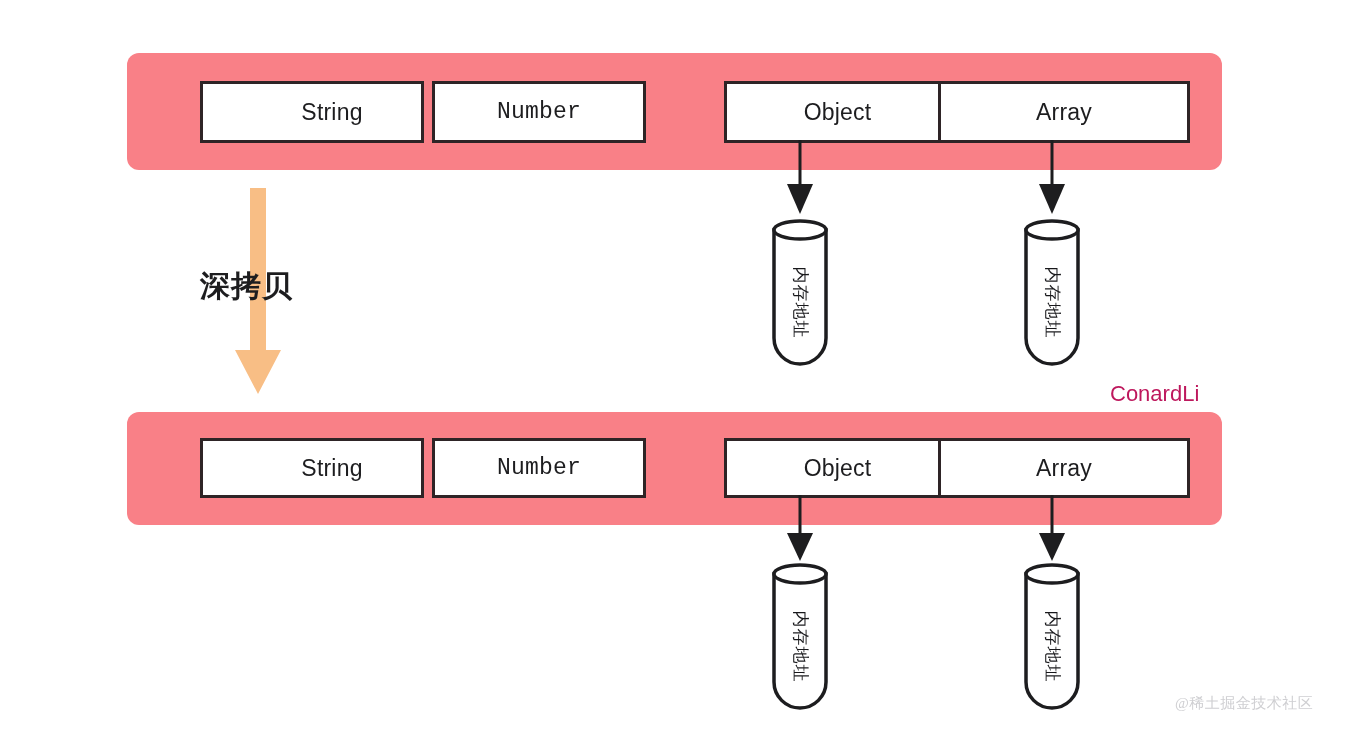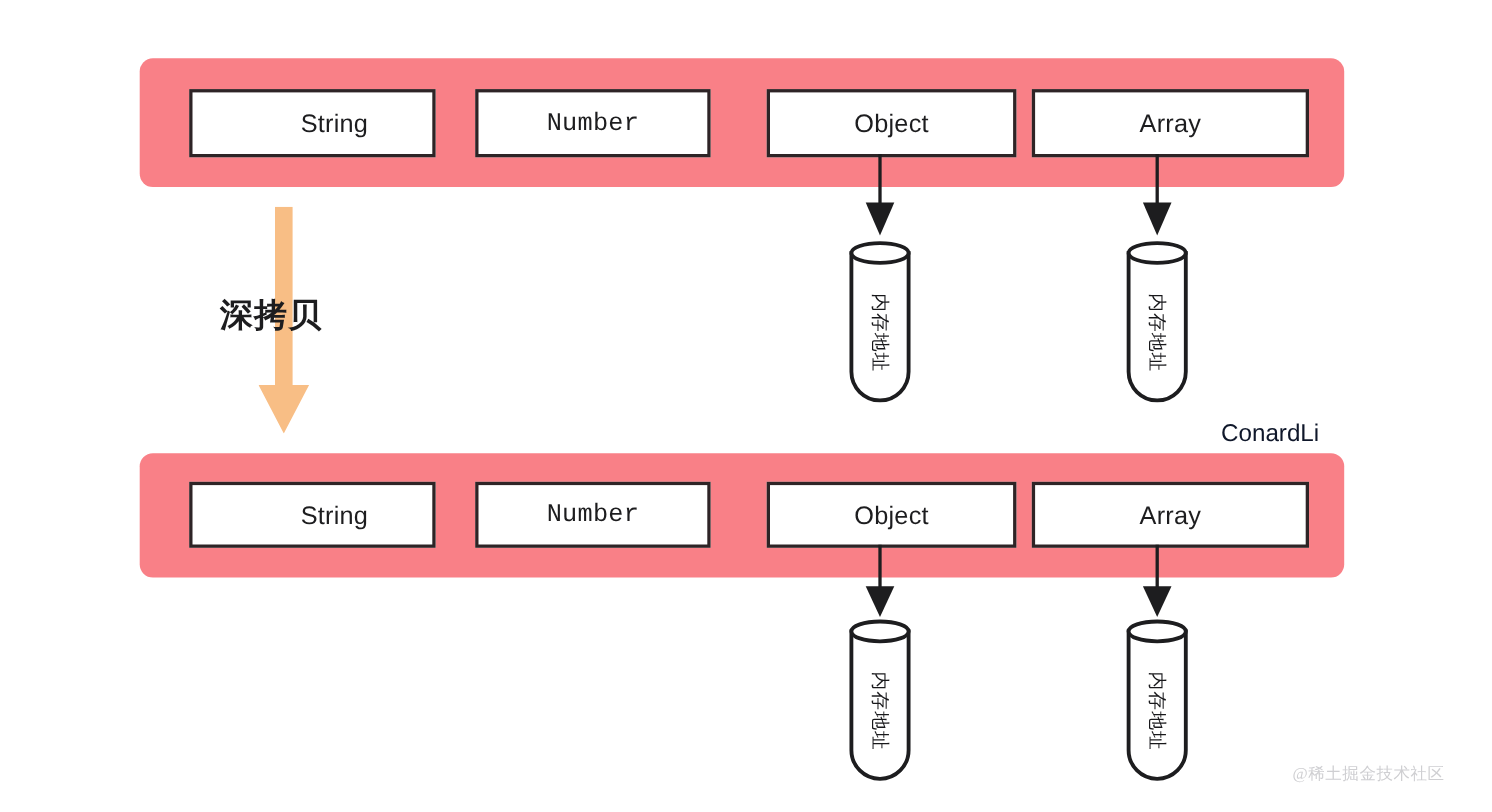--- a/index.html
+++ b/index.html
@@ -43,23 +43,23 @@
     align-items: center;
     justify-content: center;
     font-size: 23px;
     color: #1d1d1f;
     letter-spacing: 0.2px;
     z-index: 3;
   }
   .row-top .typebox    { top: 81px;  height: 62px; }
   .row-bottom .typebox { top: 438px; height: 60px; }
 
-  .col-1 { left: 172px; width: 224px; padding-left: 40px; }
+  .col-1 { left: 200px; width: 224px; padding-left: 40px; }
   .col-2 { left: 432px; width: 214px; font-family: Liberation Mono, monospace; }
-  .col-3 { left: 697px; width: 227px; }
+  .col-3 { left: 724px; width: 227px; }
   .col-4 { left: 938px; width: 252px; }
 
   
   .connector {
     position: absolute;
     width: 46px;
     z-index: 4;
     pointer-events: none;
   }
   .conn-t1 { left: 777px;  top: 140px; height: 82px; }
@@ -119,21 +119,21 @@
     z-index: 6;
     font-family: "DejaVu Sans", "Liberation Sans", sans-serif;
   }
 
   
   .signature {
     position: absolute;
     left: 1110px;
     top: 381px;
     font-size: 22px;
-    color: #0f172a;
+    color: #be185d;
     z-index: 6;
   }
   .watermark {
     position: absolute;
     left: 1175px;
     top: 694px;
     font-size: 15px;
     color: #cfcfd2;
     letter-spacing: 0.5px;
     z-index: 6;

